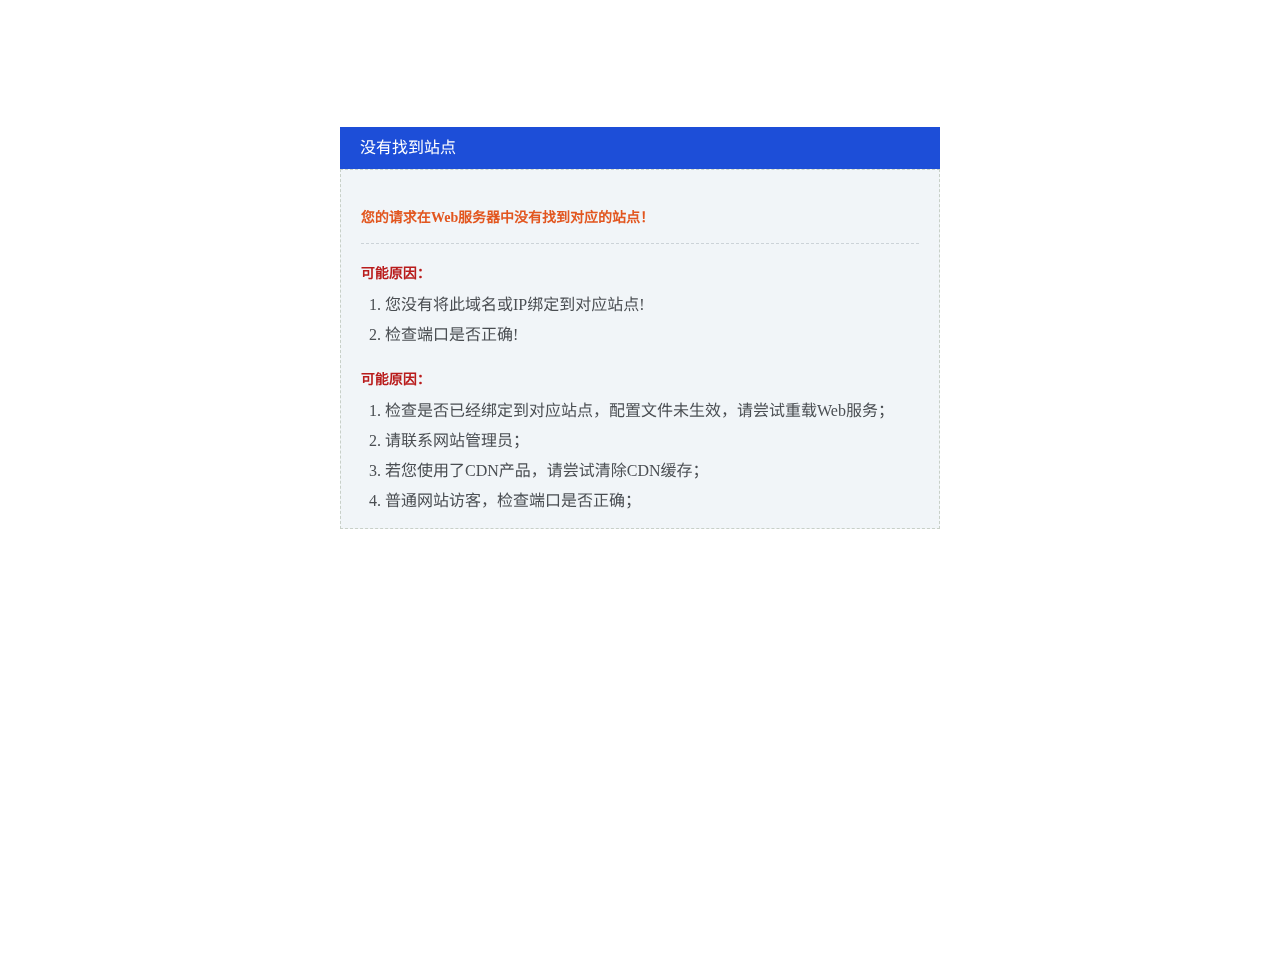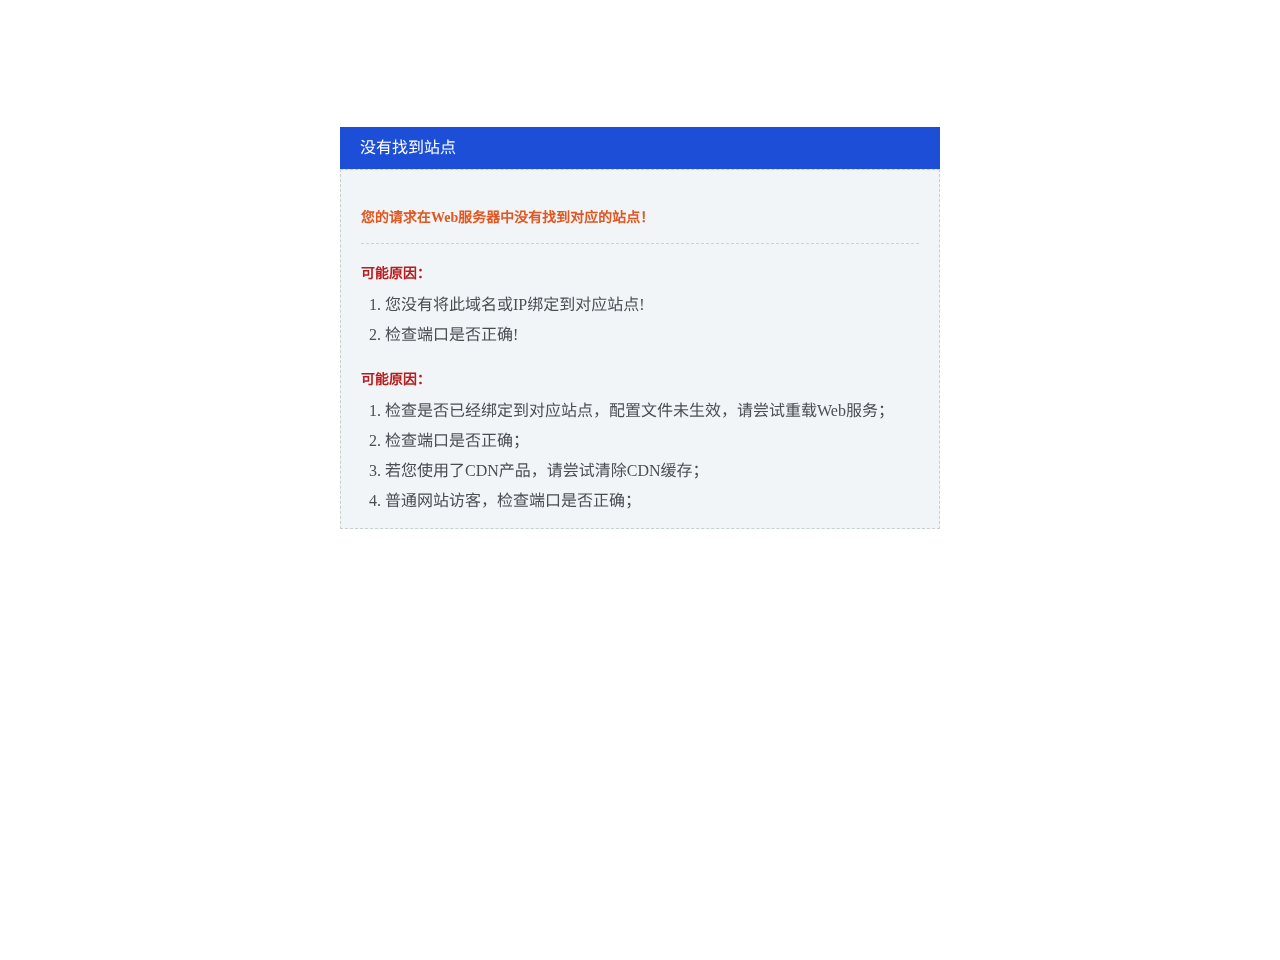--- a/index.html
+++ b/index.html
@@ -73,18 +73,18 @@
 
     <p class="section-heading">可能原因：</p>
     <ol class="item-list">
       <li>您没有将此域名或IP绑定到对应站点!</li>
       <li>检查端口是否正确!</li>
     </ol>
 
     <p class="section-heading">可能原因：</p>
     <ol class="item-list">
       <li>检查是否已经绑定到对应站点，配置文件未生效，请尝试重载Web服务；</li>
-      <li>检查端口是否正确；</li>
+      <li>请联系网站管理员；</li>
       <li>若您使用了CDN产品，请尝试清除CDN缓存；</li>
       <li>普通网站访客，检查端口是否正确；</li>
     </ol>
   </div>
 </div>
 
 </body></html>

